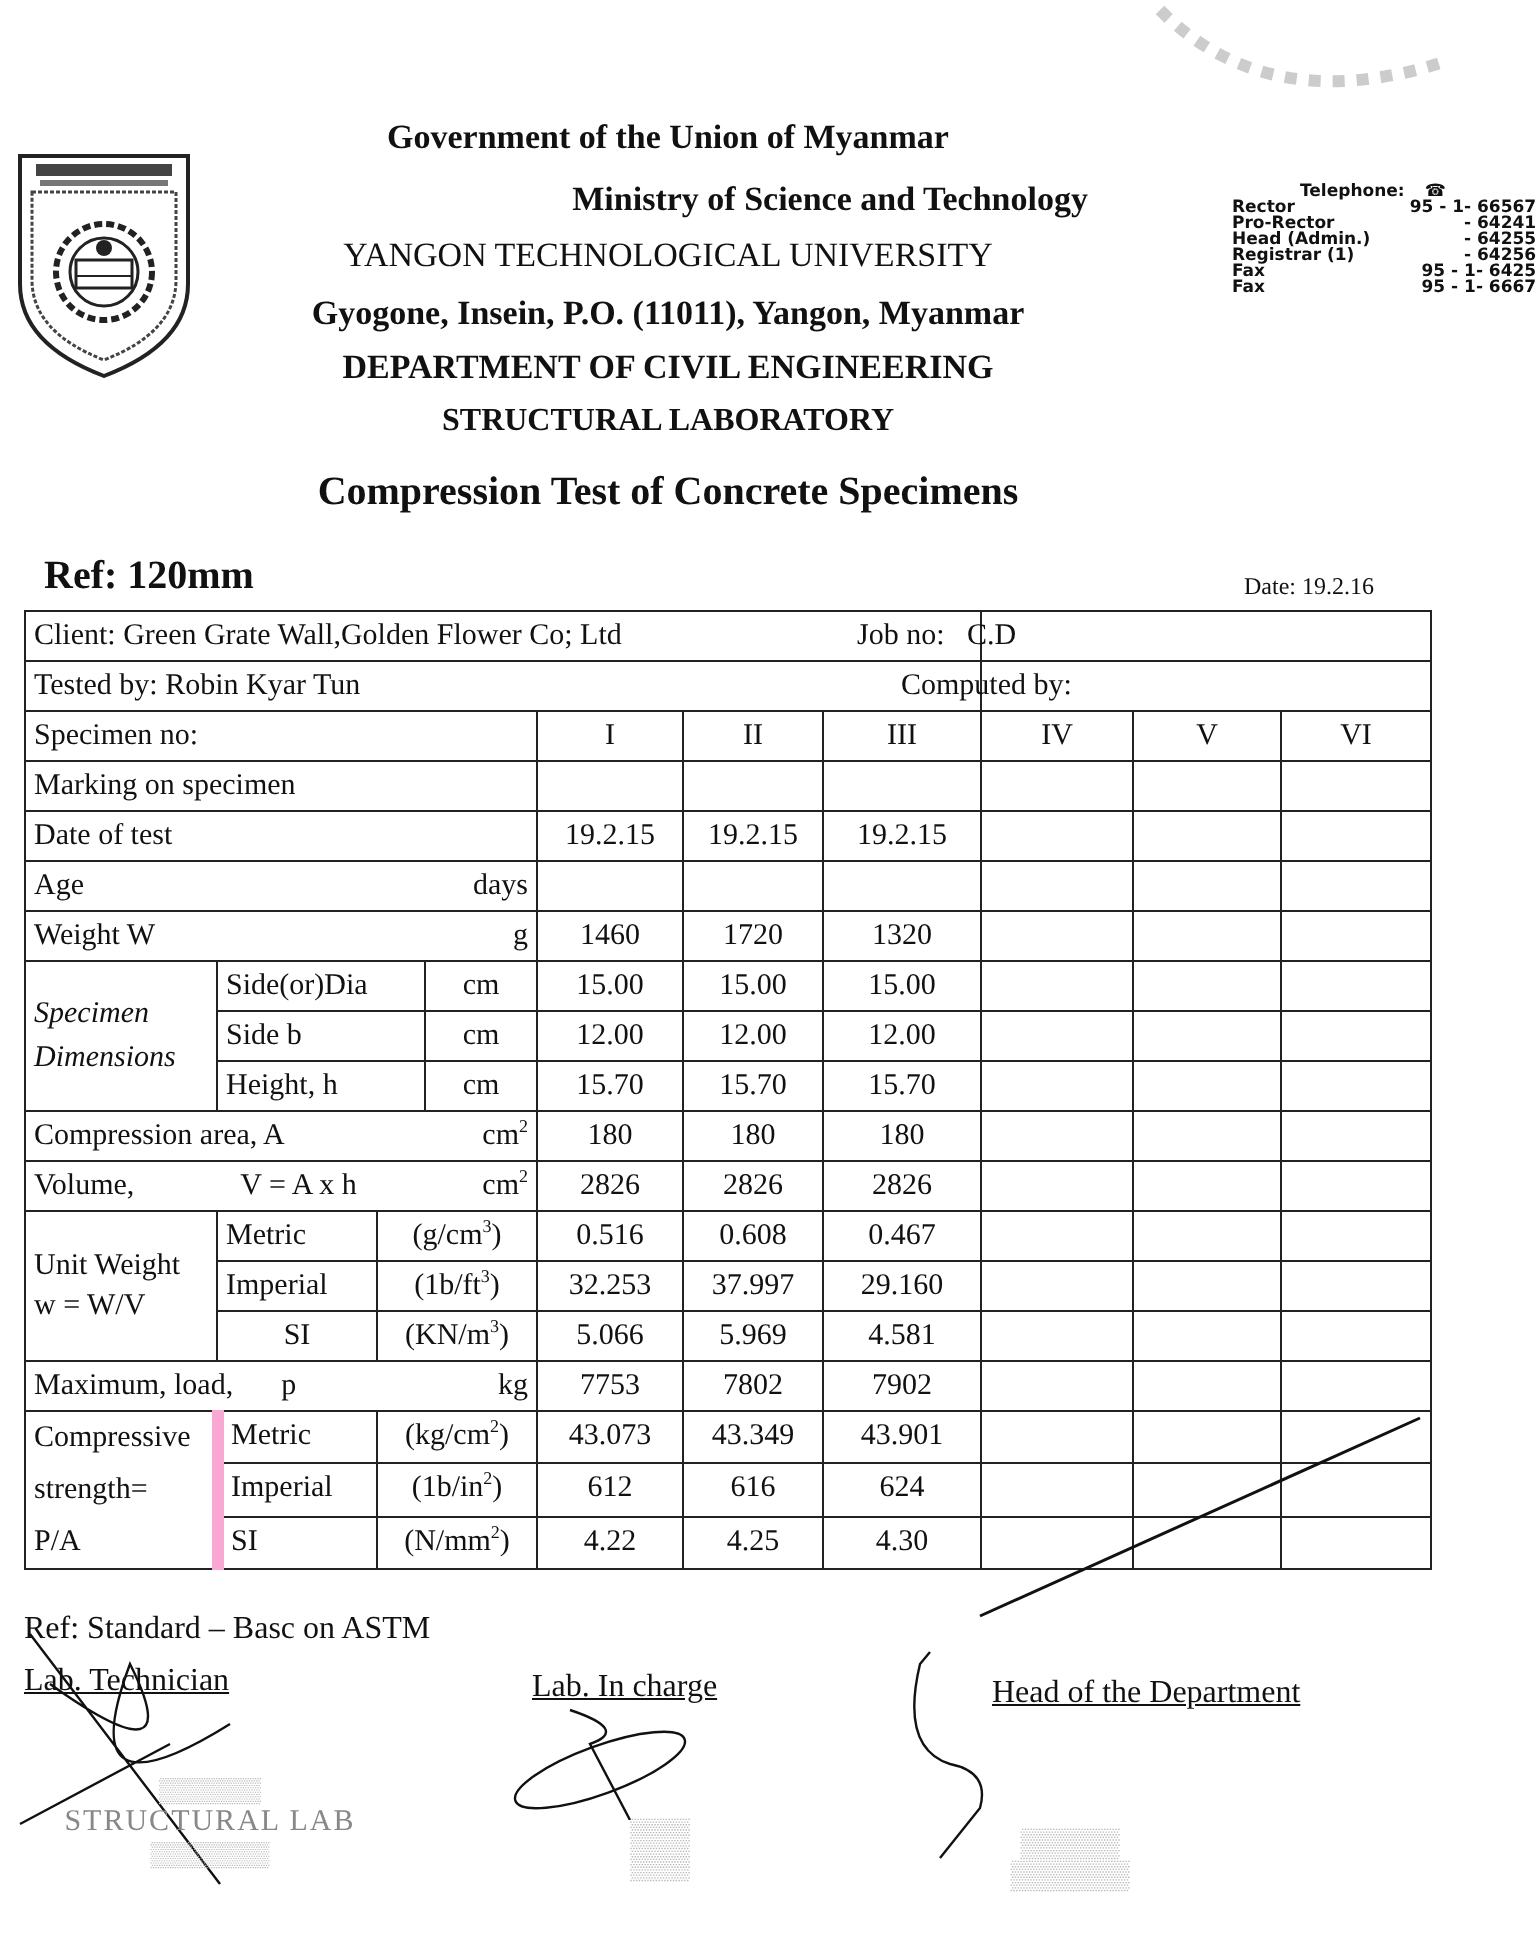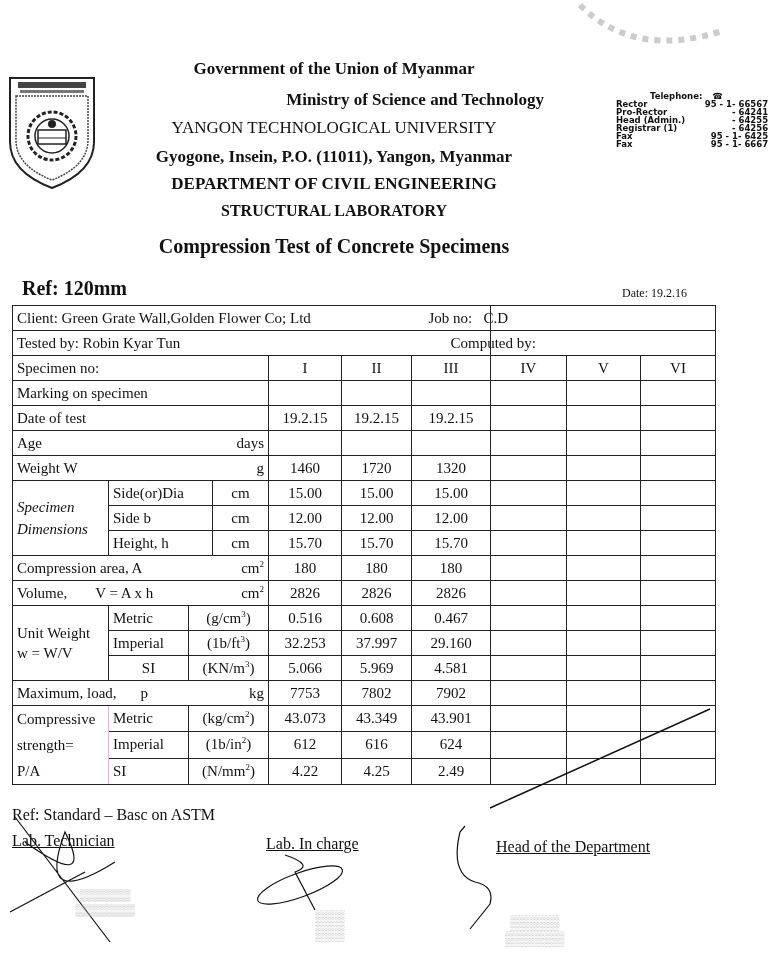--- a/index.html
+++ b/index.html
@@ -187,21 +187,21 @@
   <tr>
     <td colspan="4"><span>Compression area,  A</span><span style="float:right;"><span>cm</span><sup>2</sup></span></td>
     <td class="c">180</td>
     <td class="c">180</td>
     <td class="c">180</td>
     <td></td>
         <td></td>
         <td></td>
   </tr>
   <tr>
-    <td colspan="4"><span>Volume,</span><span style="margin-left:28px;">V = A x h</span><span style="float:right;"><span>cm</span><sup>2</sup></span></td>
+    <td colspan="4"><span>Volume,</span><span style="margin-left:53px;">V = A x h</span><span style="float:right;"><span>cm</span><sup>2</sup></span></td>
     <td class="c">2826</td>
     <td class="c">2826</td>
     <td class="c">2826</td>
     <td></td>
         <td></td>
         <td></td>
   </tr>
   <tr>
     <td rowspan="3" style="line-height:20px;">
           <div>Unit Weight</div>
@@ -239,21 +239,21 @@
   <tr>
     <td colspan="4"><span>Maximum, load,</span><span style="margin-left:24px;">p</span><span style="float:right;">kg</span></td>
     <td class="c">7753</td>
     <td class="c">7802</td>
     <td class="c">7902</td>
     <td></td>
         <td></td>
         <td></td>
   </tr>
   <tr>
-    <td rowspan="3" style="line-height:26px;border-right:1px solid #f9a8d4;">
+    <td rowspan="3" style="line-height:26px;border-right:6px solid #f9a8d4;">
           <div>Compressive</div>
           <div>strength=</div>
           <div>P/A</div>
         </td>
     <td>Metric</td>
     <td colspan="2" class="c"><span>(kg/cm</span><sup>2</sup>)</td>
     <td class="c">43.073</td>
     <td class="c">43.349</td>
     <td class="c">43.901</td>
     <td></td>
@@ -268,21 +268,21 @@
     <td class="c">624</td>
     <td></td>
         <td></td>
         <td></td>
   </tr>
   <tr>
     <td>SI</td>
     <td colspan="2" class="c"><span>(N/mm</span><sup>2</sup>)</td>
     <td class="c">4.22</td>
     <td class="c">4.25</td>
-    <td class="c">2.49</td>
+    <td class="c">4.30</td>
     <td></td>
         <td></td>
         <td></td>
   </tr>
 </tbody>
   </table>
 
 <div class="abs" style="left:488px;top:705px;width:225px;height:105px;">
   <svg width="225" height="105">
       <line x1="2" y1="103" x2="222" y2="4" stroke="#111" stroke-width="1.5"></line>
@@ -306,16 +306,17 @@
     </svg>
 </div>
 <div class="abs" style="left:450px;top:824px;width:70px;height:110px;">
   <svg width="70" height="110">
       <path d="M15 2 L10 8 Q0 50 25 58 Q45 62 40 80 L20 105" fill="none" stroke="#111" stroke-width="1.2"></path>
     </svg>
 </div>
 
 <div class="abs stamp" style="left:15px;top:888px;width:180px;">
   <div style="font-size:12px;">▒▒▒▒▒▒</div>
+  <div style="font-size:15px;color:#888;letter-spacing:1px;">STRUCTURAL LAB</div>
   <div style="font-size:12px;">▒▒▒▒▒▒▒</div>
 </div>
 <div class="abs stamp" style="left:290px;top:910px;width:80px;">▒▒▒<br>▒▒▒</div>
 <div class="abs stamp" style="left:470px;top:915px;width:130px;">▒▒▒▒▒<br>▒▒▒▒▒▒</div>
 
 </body></html>

